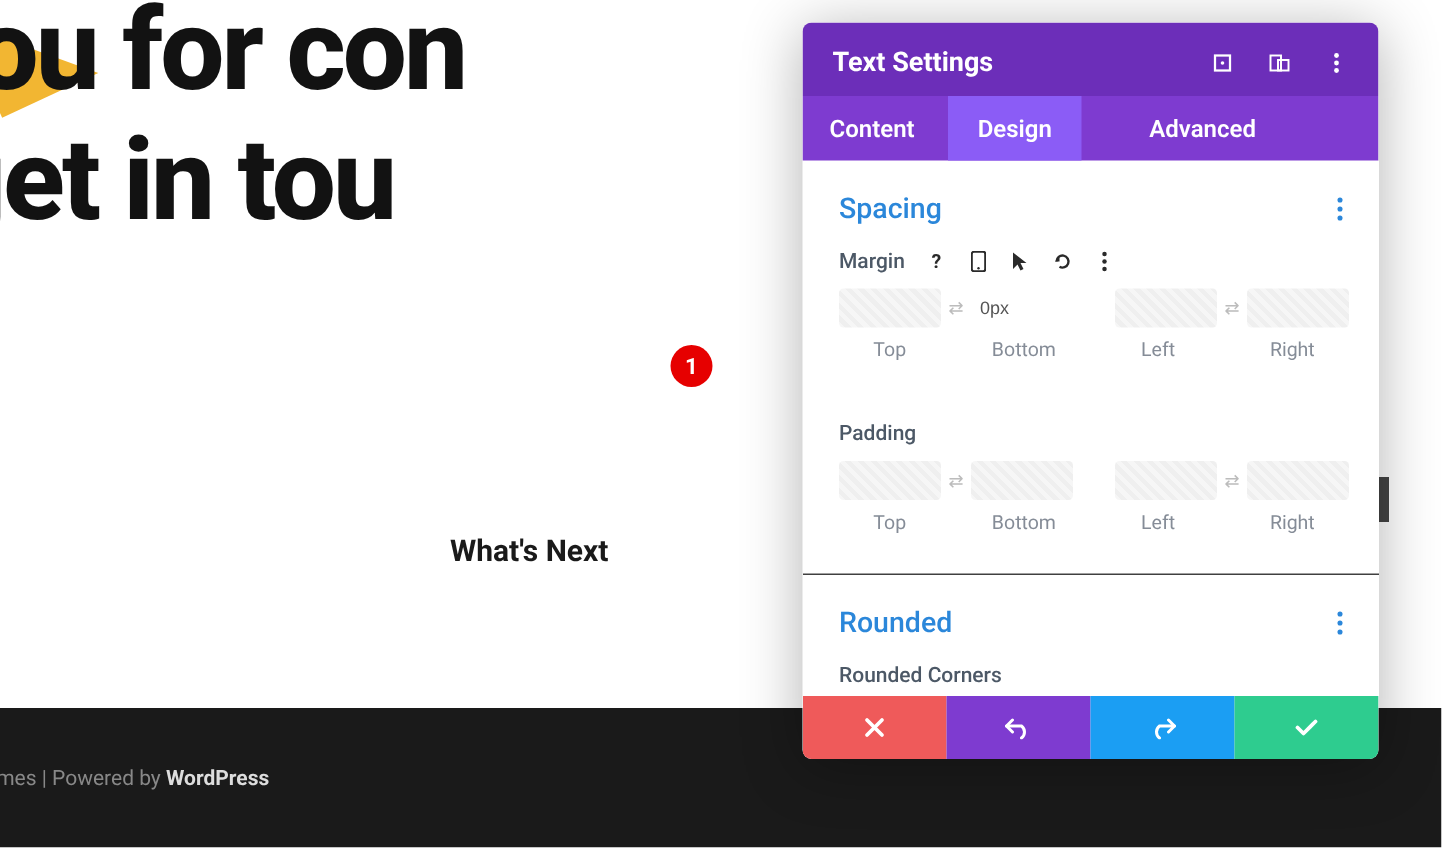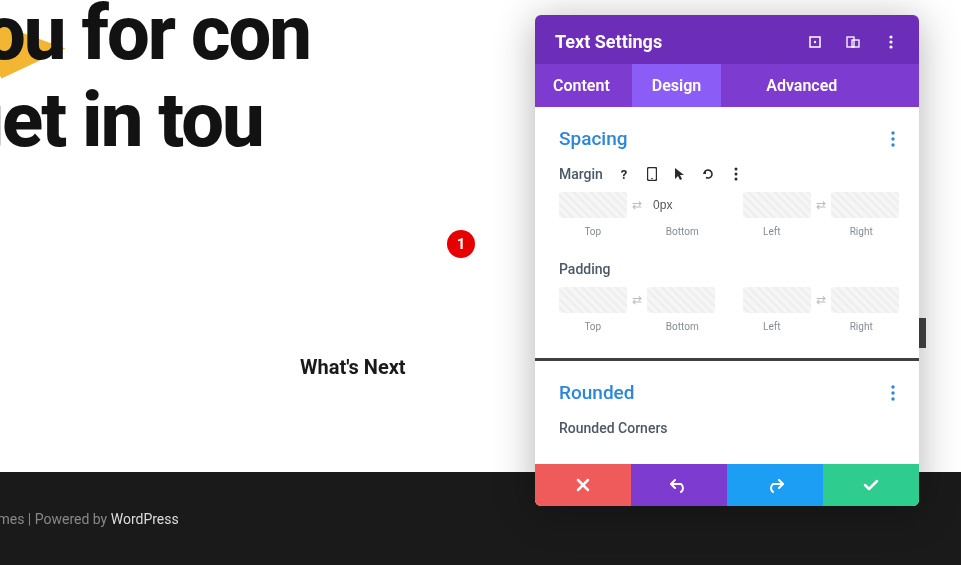--- a/index.html
+++ b/index.html
@@ -53,21 +53,21 @@
       background: #1a1a1a;
       color: #888;
       font-size: 14px;
       display: flex;
       align-items: center;
       padding-left: 0;
     }
     .footer-text {
       margin-left: -10px;
     }
-    .footer-text .wp { color: #ddd; font-weight: 400; }
+    .footer-text .wp { color: #ddd; font-weight: 700; }
     
     
     .panel {
       position: absolute;
       top: 15px;
       right: 42px;
       width: 384px;
       background: #fff;
       box-shadow: 0 5px 40px rgba(0,0,0,.3);
       border-radius: 6px;
@@ -127,21 +127,21 @@
     .tab-design { padding-left: 20px; padding-right: 20px; }
     .tab-advanced { padding-left: 45px; }
     
     
     .panel-body {
       height: 357px;
       overflow-y: auto;
       background: #fff;
     }
     .section {
-      border-bottom: 3px solid #404040;
+      border-bottom: 1px solid #404040;
       padding: 20px 24px 26px;
     }
     .section-head {
       display: flex;
       justify-content: space-between;
       align-items: center;
       margin-bottom: 16px;
     }
     .section-title {
       font-size: 19px;
@@ -211,24 +211,24 @@
       font-size: 12px;
       cursor: pointer;
       padding: 0 2px;
     }
     .sp-labels {
       display: flex;
       margin-top: 8px;
     }
     .sp-lbl-cell {
       text-align: center;
-      font-size: 10px;
+      font-size: 13px;
       color: #858c97;
     }
-    .spacing-chunk { margin-bottom: 24px; }
+    .spacing-chunk { margin-bottom: 40px; }
     
     
     .panel-footer {
       display: flex;
       height: 42px;
     }
     .fbtn {
       flex: 1;
       display: flex;
       align-items: center;

